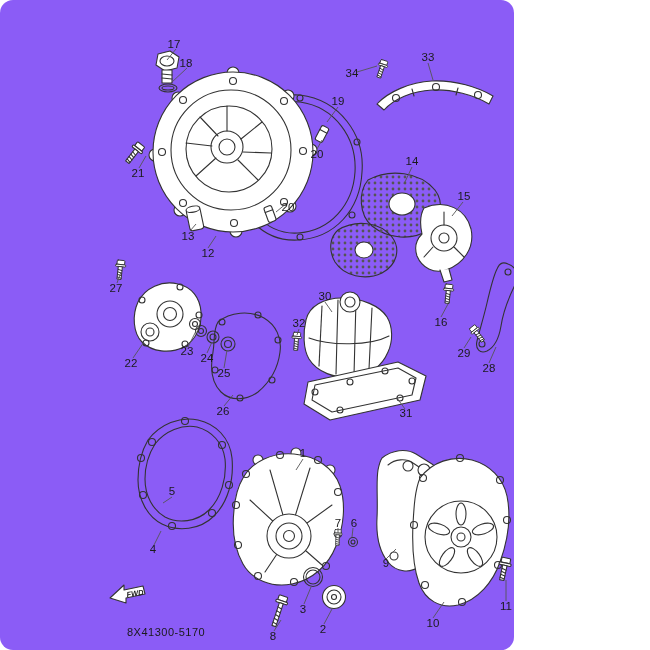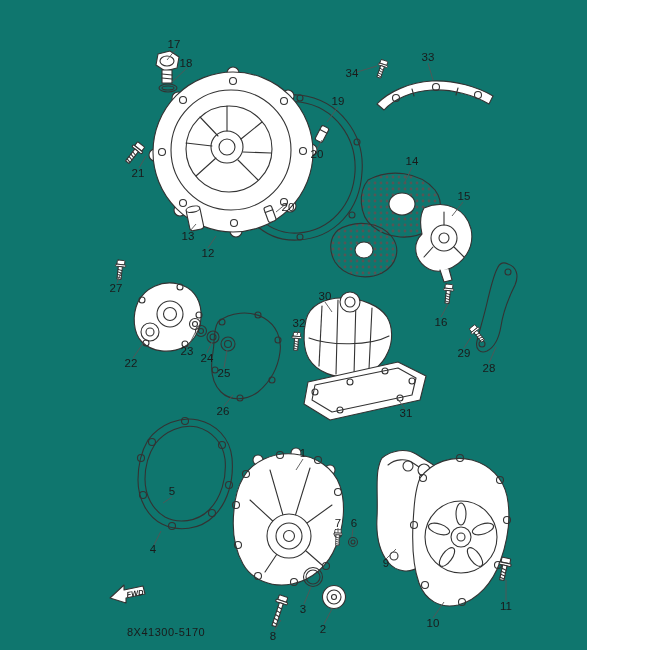--- a/index.html
+++ b/index.html
@@ -1,17 +1,17 @@
 <!DOCTYPE html>
 <html><head>
 <meta charset="utf-8">
 <style>
   html,body{margin:0;padding:0;background:#fff;}
-  .page{width:587px;height:650px;position:relative;background:#0f766e;overflow:hidden;
-        font-family:"Liberation Sans",sans-serif;}
+  .page{width:514px;height:650px;position:relative;background:#8b5cf6;overflow:hidden;
+        font-family:"Liberation Sans",sans-serif;border-radius:13px;}
   svg{display:block;}
   text{font-family:"Liberation Sans",sans-serif;}
 </style>
 </head>
 <body>
 
 <div class="page">
 <svg width="650" height="650" viewBox="0 0 650 650">
 
   <defs>

